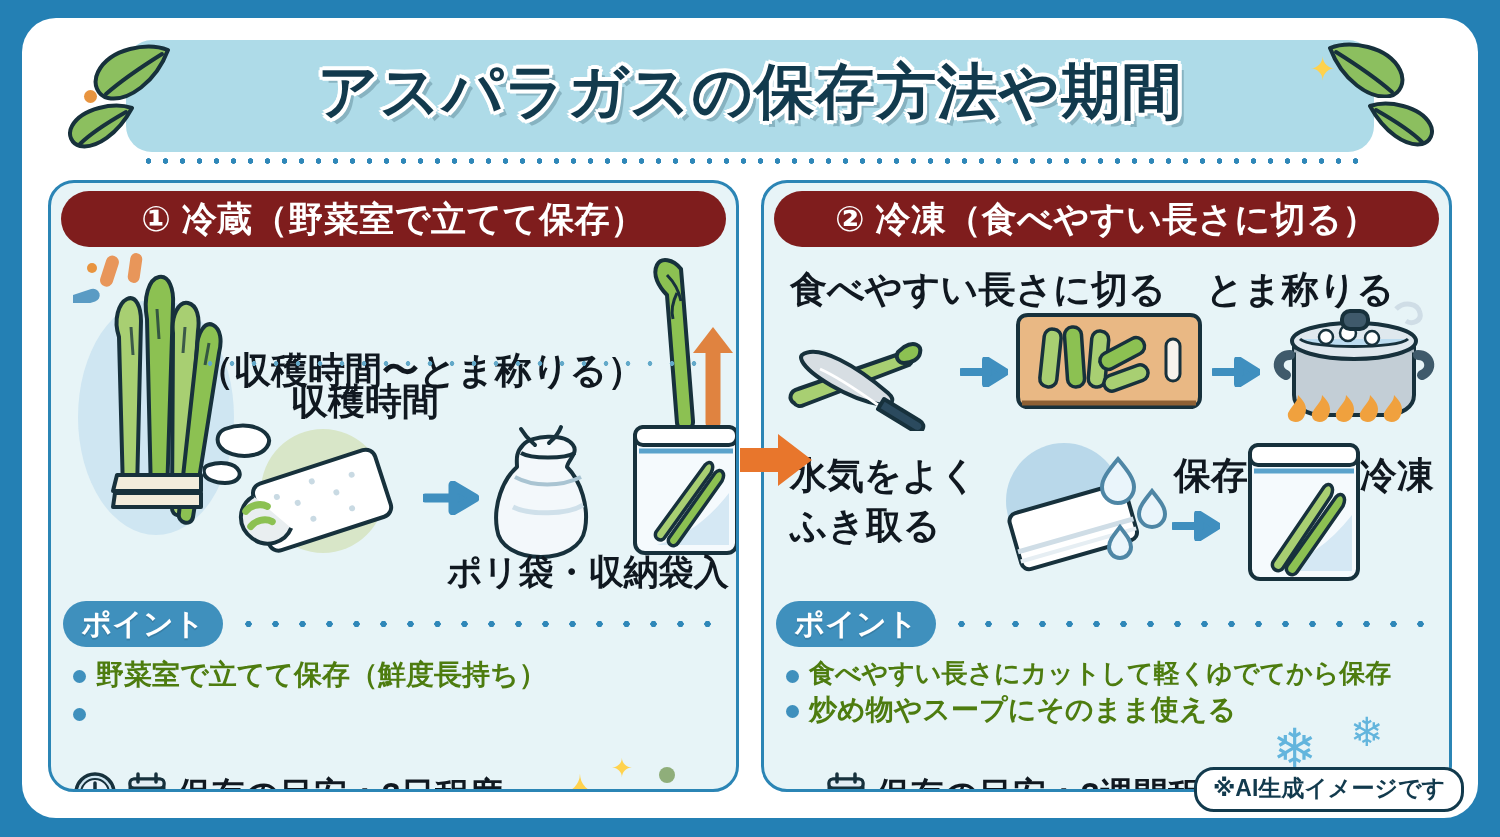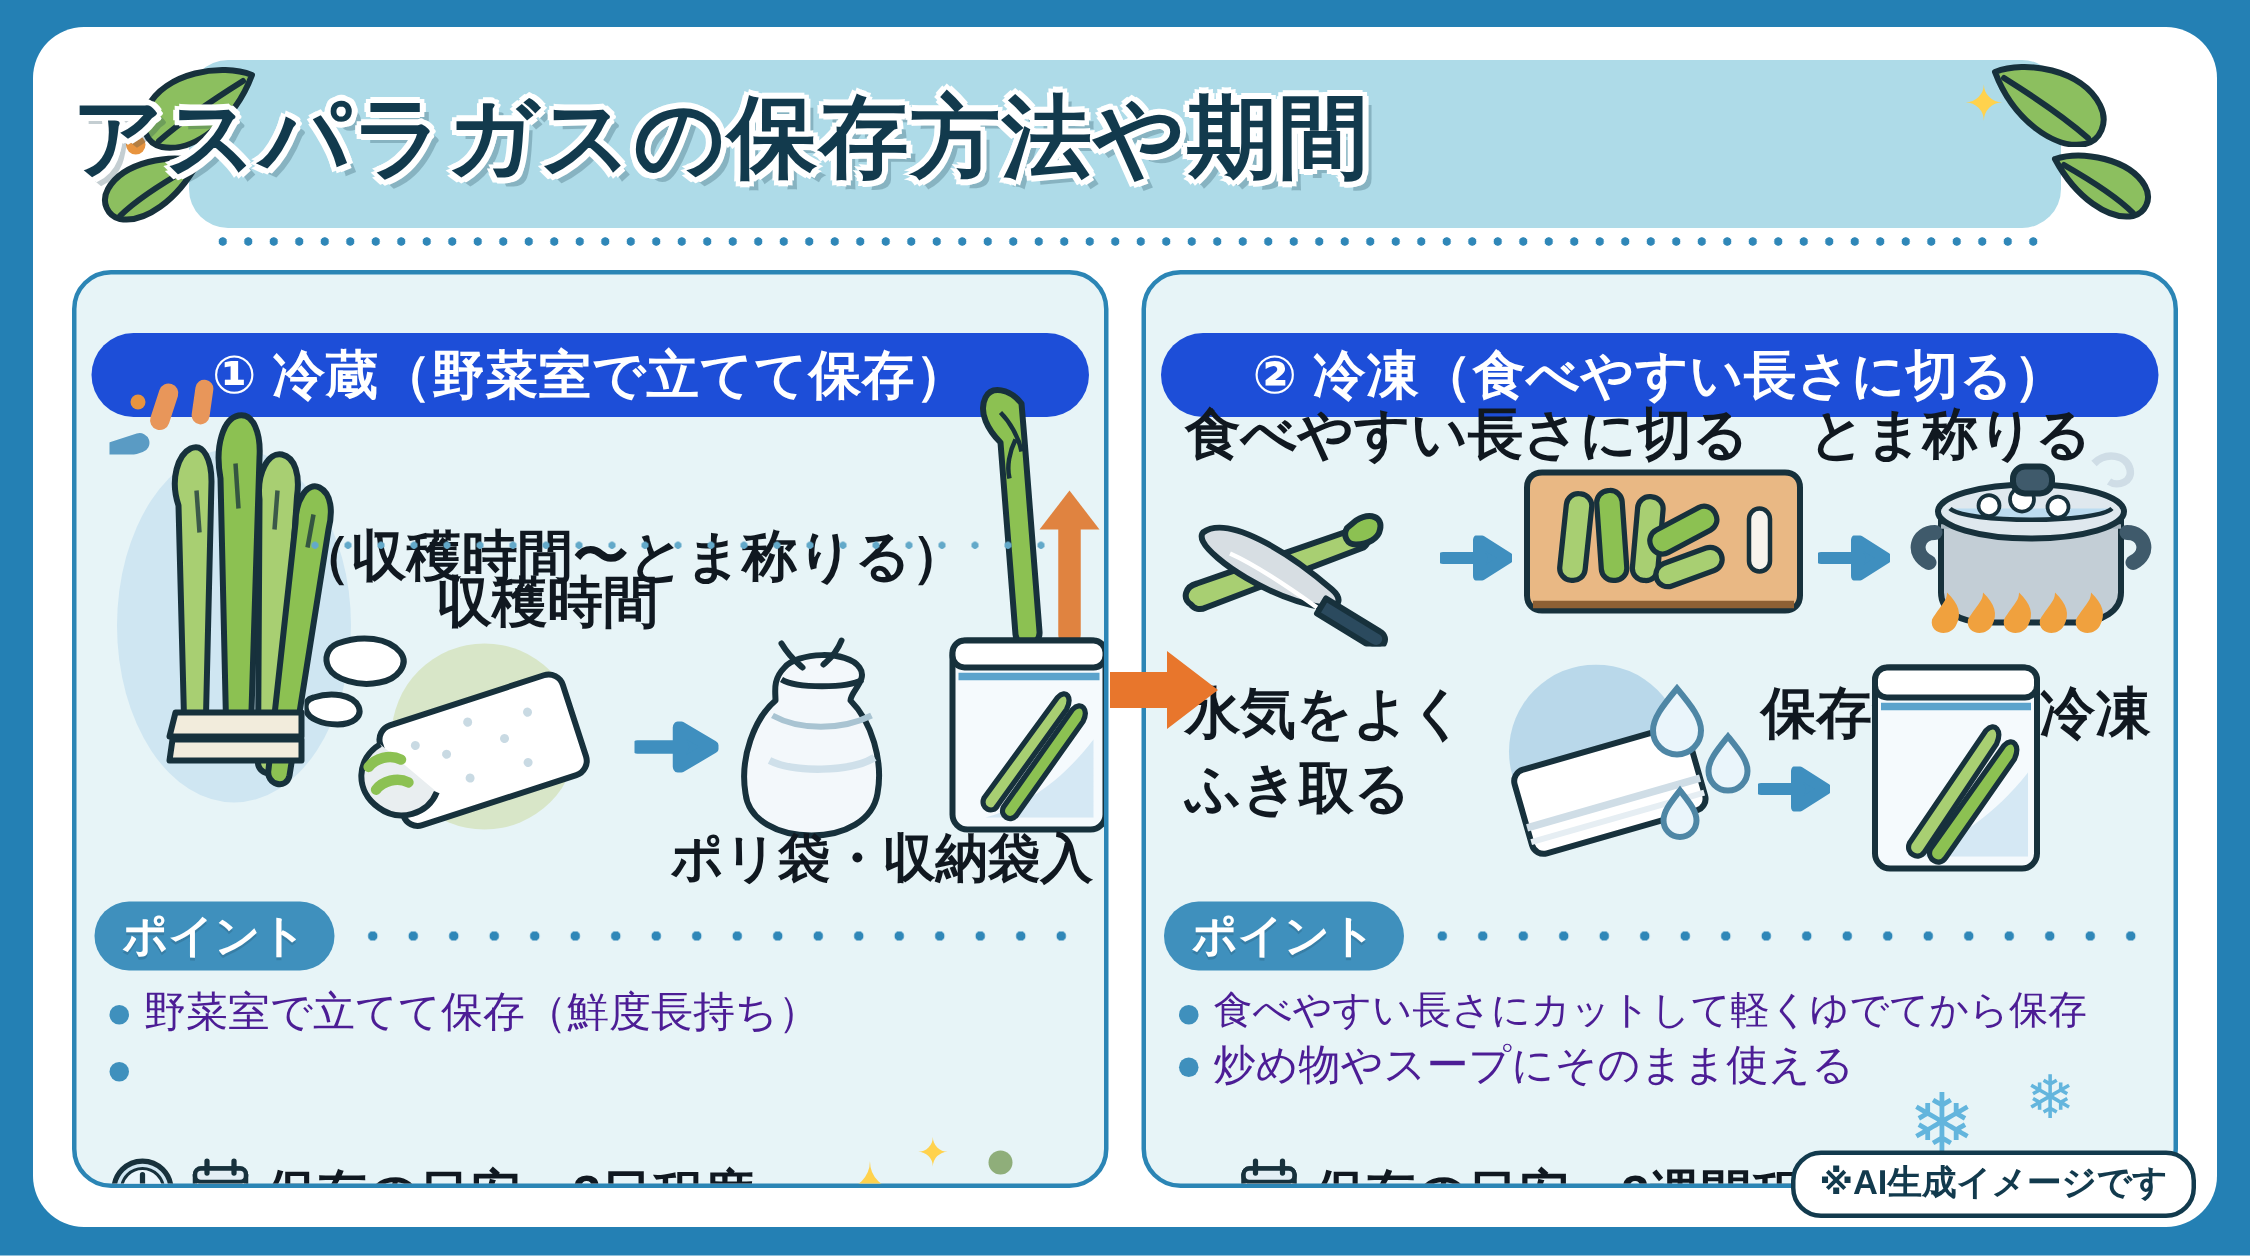--- a/index.html
+++ b/index.html
@@ -16,21 +16,21 @@
     border-radius:34px;box-sizing:border-box;padding:10px 16px 0 16px;overflow:hidden;
   }
 
   
   .title-wrap{position:relative;height:120px;margin:8px 10px 0 10px;}
   .title-plate{
     position:absolute;left:78px;right:78px;top:4px;height:112px;
     background:#aedbe8;border-radius:26px;
   }
   .title-text{
-    position:absolute;left:0;right:0;top:16px;
+    position:absolute;left:0;right:0;top:16px;text-align:center;
     font-size:60px;font-weight:bold;letter-spacing:1px;color:#123a4d;
     text-shadow:
       -3px -3px 0 #fff, 3px -3px 0 #fff, -3px 3px 0 #fff, 3px 3px 0 #fff,
       -4px 0 0 #fff, 4px 0 0 #fff, 0 -4px 0 #fff, 0 4px 0 #fff,
       6px 6px 0 rgba(18,58,77,.25);
     white-space:nowrap;
   }
   .dot-rule{
     position:absolute;left:92px;right:92px;top:122px;height:6px;
     background-image:radial-gradient(circle,#2f87b8 2.6px,transparent 3px);
@@ -45,23 +45,23 @@
 
   
   .panels{position:absolute;left:26px;right:26px;top:162px;display:flex;gap:22px;}
   .panel{
     position:relative;width:698px;height:612px;
     background:#e7f4f7;border:3px solid #2b85b5;border-radius:26px;
     box-sizing:border-box;overflow:hidden;
   }
   .panel-head{
     position:absolute;left:10px;right:10px;top:8px;height:56px;
-    background:#1d4ed8;border-radius:28px;color:#fff;
+    background:#7f1d1d;border-radius:28px;color:#fff;
     display:flex;align-items:center;justify-content:center;
-    font-size:35px;font-weight:bold;letter-spacing:.5px;white-space:nowrap;margin-top:31px;
+    font-size:35px;font-weight:bold;letter-spacing:.5px;white-space:nowrap;
   }
 
   .panel-body{position:absolute;left:0;right:0;top:70px;bottom:0;}
 
   
   .hl{
     font-weight:bold;color:#101820;letter-spacing:0;white-space:nowrap;
     position:absolute;
   }
 
@@ -79,21 +79,21 @@
     text-shadow:0 2px 0 rgba(0,0,0,.12);
   }
   .point-rule{
     position:absolute;height:6px;
     background-image:radial-gradient(circle,#2f87b8 3px,transparent 3.4px);
     background-size:27px 6px;background-repeat:repeat-x;
   }
   .bullets{position:absolute;left:22px;right:10px;}
   .bullet{display:flex;align-items:flex-start;gap:10px;margin-bottom:2px;}
   .bullet .bdot{width:13px;height:13px;border-radius:50%;background:#3f90bd;margin-top:13px;flex:0 0 auto;}
-  .bullet .btxt{font-size:28px;font-weight:normal;color:#4c1d95;white-space:nowrap;line-height:1.28;}
+  .bullet .btxt{font-size:28px;font-weight:bold;color:#4d7c0f;white-space:nowrap;line-height:1.28;}
   .bullet.sm .btxt{font-size:26px;}
 
   .duration{position:absolute;display:flex;align-items:center;gap:8px;}
   .duration .dtxt{font-size:34px;font-weight:bold;color:#101820;white-space:nowrap;}
 
   .footnote{
     position:absolute;right:14px;bottom:6px;
     background:#ffffff;border:3px solid #123a4d;border-radius:20px;
     padding:3px 16px 5px 16px;font-size:23px;font-weight:bold;color:#123a4d;white-space:nowrap;
   }

